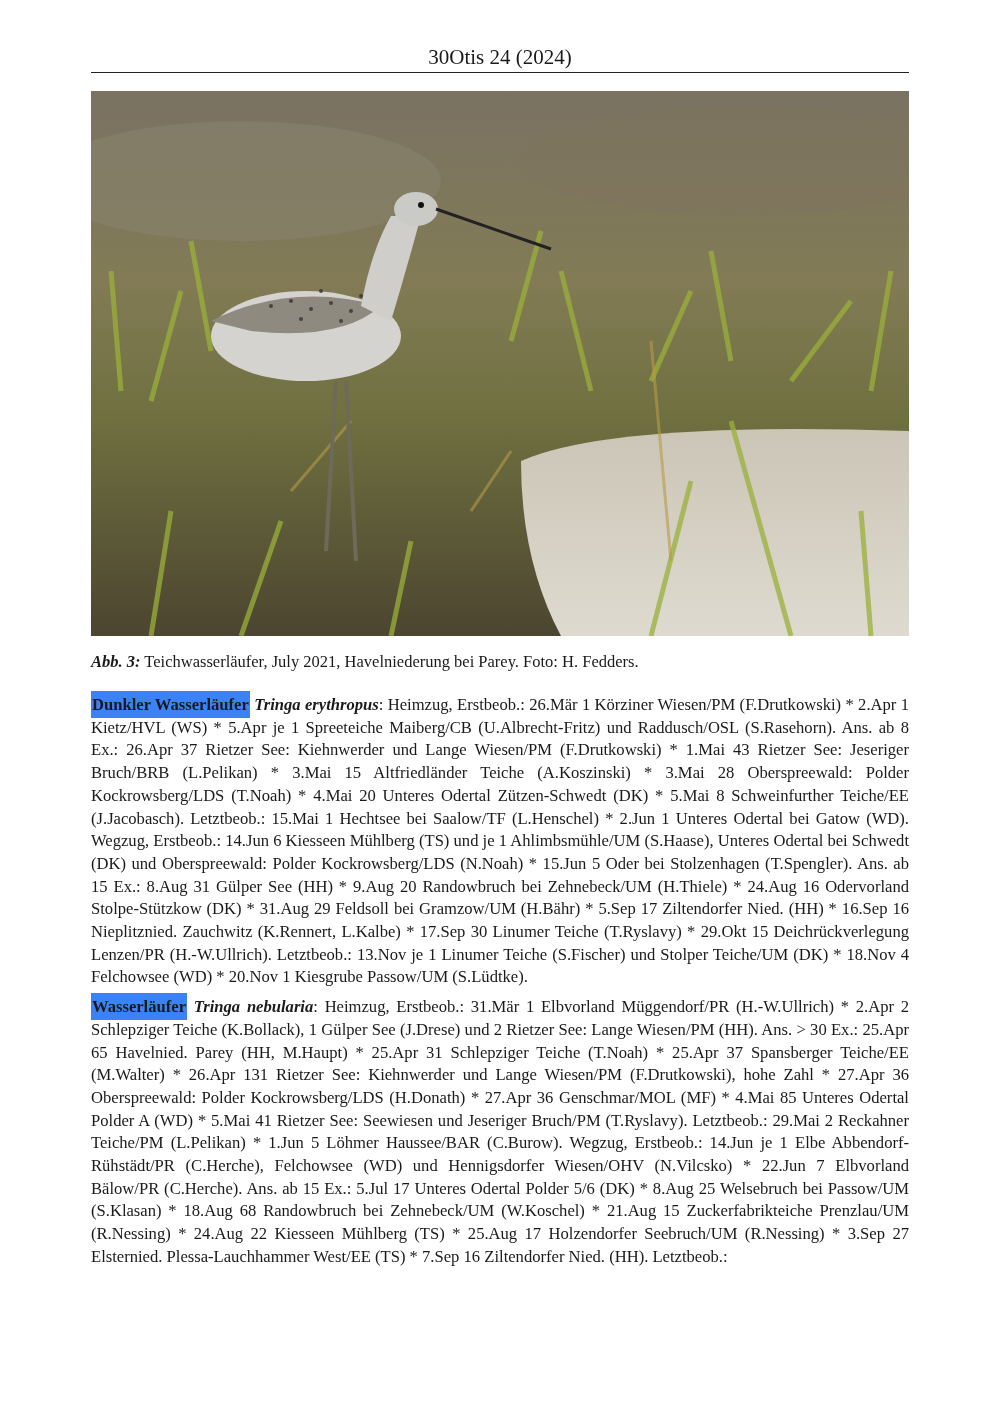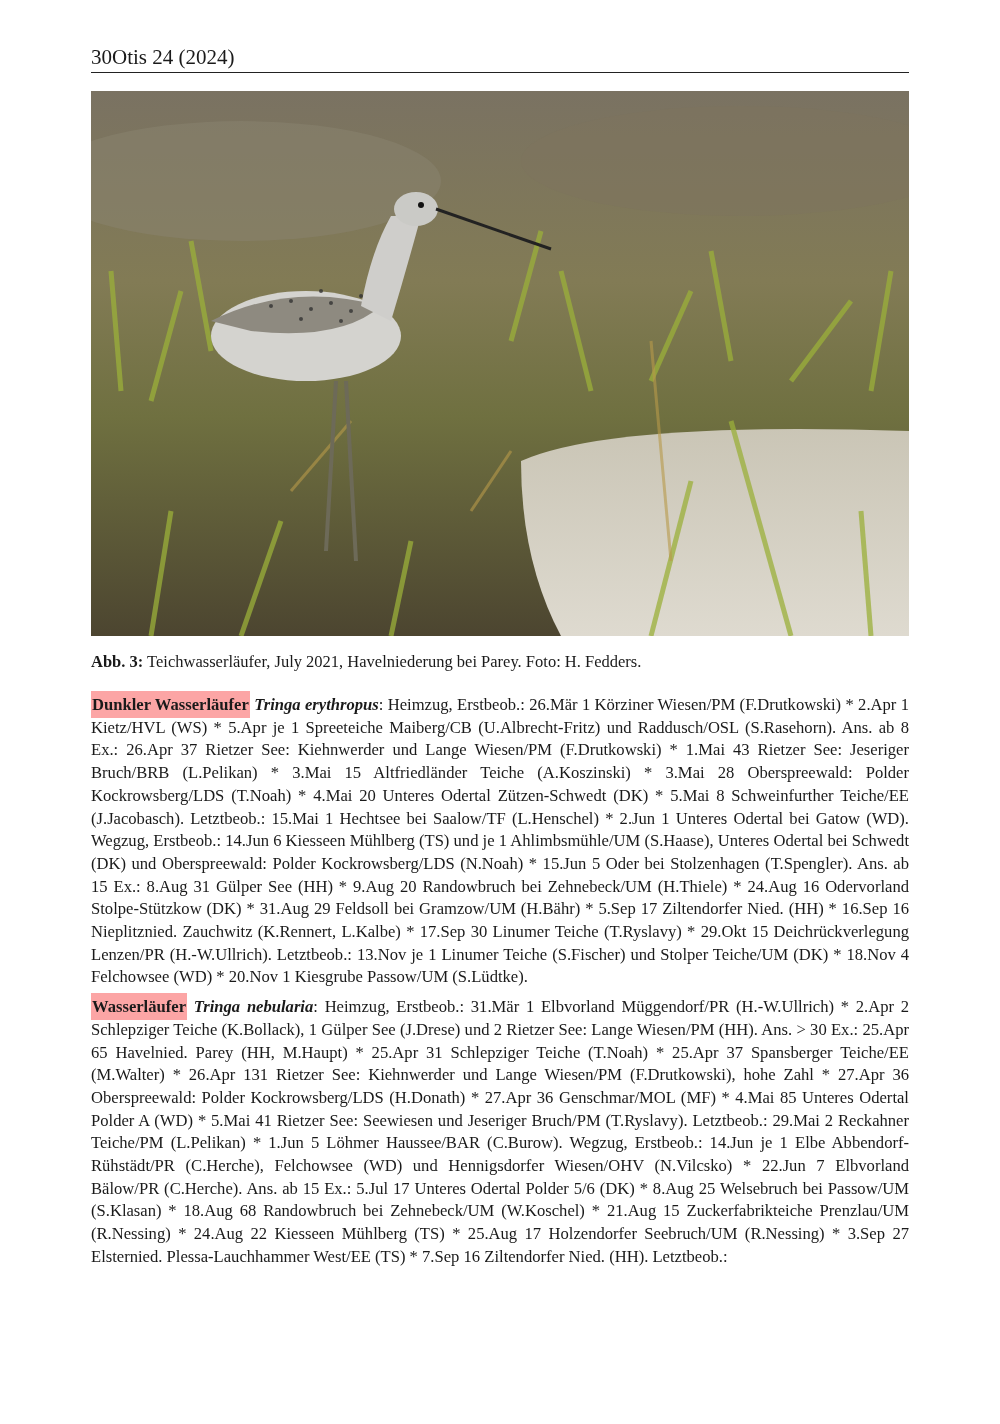--- a/index.html
+++ b/index.html
@@ -1,29 +1,29 @@
 <!DOCTYPE html>
 <html><head>
 <meta charset="utf-8">
 <style>
   html, body { margin: 0; padding: 0; background: #ffffff; }
   body { width: 1000px; height: 1424px; position: relative; overflow: hidden;
          font-family: "Liberation Serif", "DejaVu Serif", serif; color: #1a1a1a; }
   .header { position: absolute; left: 91px; top: 40px; width: 818px; height: 30px;
-            border-bottom: 1.5px solid #222; display: flex; justify-content: flex-start;
+            border-bottom: 1.5px solid #222; display: flex; justify-content: center;
             align-items: flex-end; font-size: 21px; padding-bottom: 2px; }
   .photo { position: absolute; left: 91px; top: 91px; width: 818px; height: 545px; overflow: hidden;
            background: linear-gradient(180deg, #6f6a58 0%, #857c5f 20%, #7c7a48 45%, #6d6b3c 65%, #5d5638 80%, #4d4630 100%); }
   .photo svg { width: 100%; height: 100%; display: block; }
   .caption { position: absolute; left: 91px; top: 651px; width: 818px; font-size: 16.5px; line-height: 22px; }
-  .caption b { font-weight: bold; }
+  .caption b { font-weight: bold; font-style: italic; }
   .body-text { position: absolute; left: 91px; top: 694px; width: 818px; font-size: 16.6px; line-height: 22.7px;
                text-align: justify; hyphens: manual; }
   .para { margin: 0 0 7px 0; }
-  .species { background: #fca5a5; font-weight: bold; padding: 4px 1px; }
+  .species { background: #3b82f6; font-weight: bold; padding: 4px 1px; }
   .latin { font-style: italic; font-weight: bold; margin-top: 32px; }
   .kw { font-weight: normal; }
 </style>
 </head>
 <body>
 
 <div class="header">
   <span>30</span>
   <span>Otis 24 (2024)</span>
 </div>

